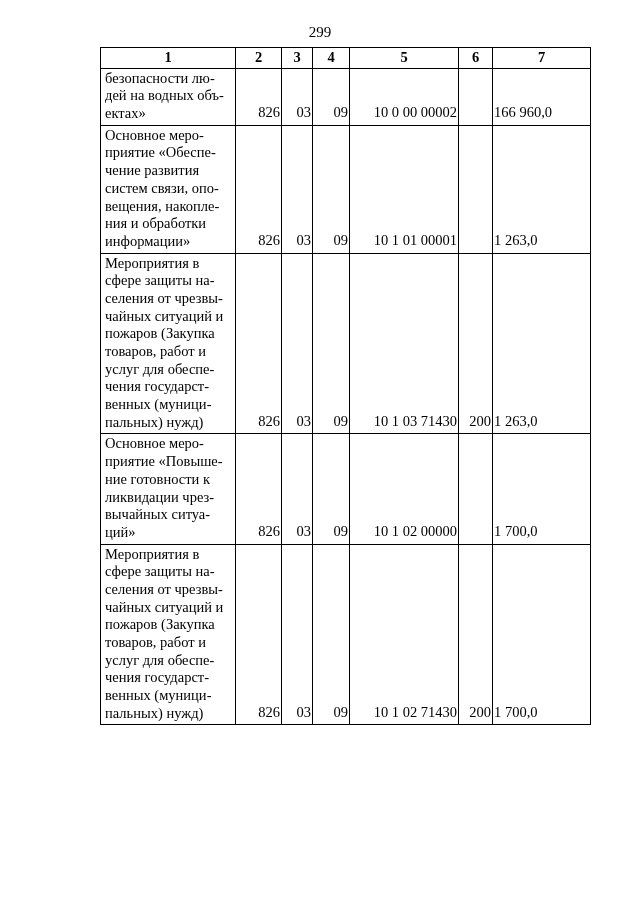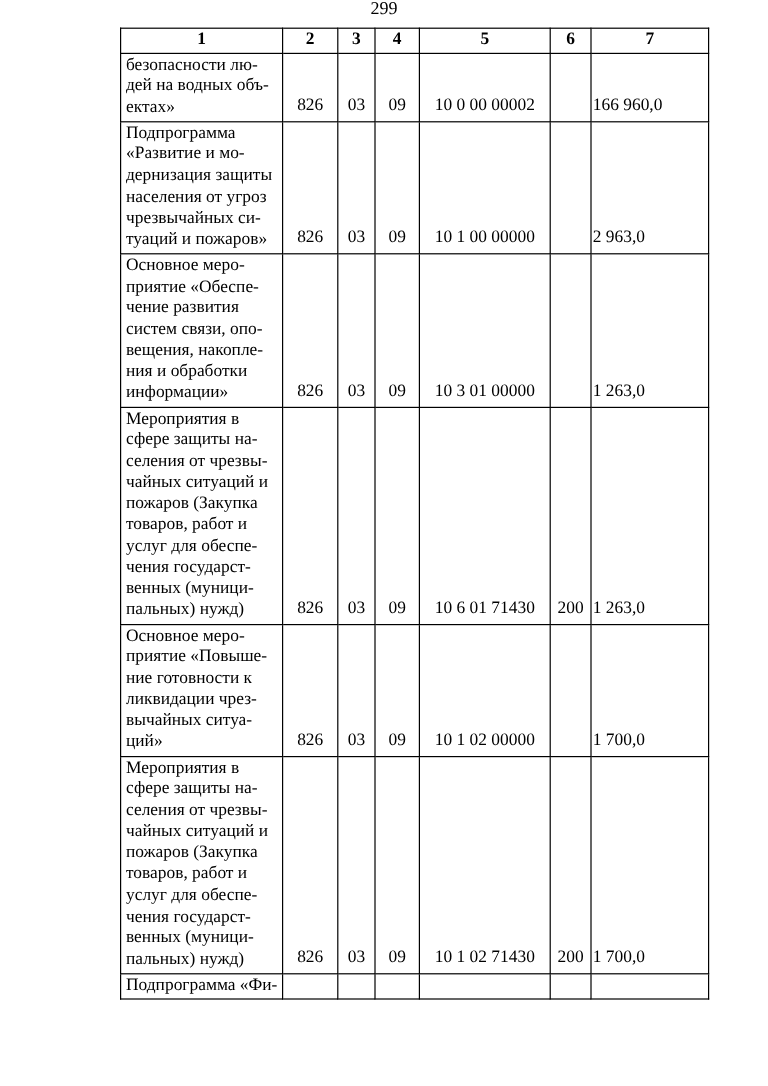--- a/index.html
+++ b/index.html
@@ -11,20 +11,21 @@
   }
   body {
     width: 640px;
     height: 905px;
     position: relative;
     overflow: hidden;
   }
   .page-number {
     text-align: center;
     font-size: 15px;
+    margin-top: 24px;
     margin-bottom: 6px;
   }
   table.budget {
     border-collapse: collapse;
     table-layout: fixed;
     margin-left: 100px;
     width: 490px;
     font-size: 14.5px;
     line-height: 1.22;
   }
@@ -46,21 +47,21 @@
   col.c5 { width: 109px; }
   col.c6 { width: 34px; }
   col.c7 { width: 98px; }
   td.col1 {
     text-align: left;
     vertical-align: top;
     padding: 1px 2px 2px 4px;
     white-space: pre-line;
   }
   td.col2, td.col3, td.col4, td.col5, td.col6 {
-    text-align: center;
+    text-align: right;
     vertical-align: bottom;
     padding: 1px 1px 3px 1px;
     white-space: nowrap;
   }
   td.col7 {
     text-align: left;
     vertical-align: bottom;
     padding: 1px 5px 3px 1px;
     white-space: nowrap;
   }
@@ -97,63 +98,49 @@
 дей на водных объ-
 ектах»</td>
         <td class="col2">826</td>
         <td class="col3">03</td>
         <td class="col4">09</td>
         <td class="col5">10 0 00 00002</td>
         <td class="col6"></td>
         <td class="col7">166 960,0</td>
       </tr>
       <tr>
-        <td class="col1">Подпрограмма
-«Развитие и мо-
-дернизация защиты
-населения от угроз
-чрезвычайных си-
-туаций и пожаров»</td>
-        <td class="col2">826</td>
-        <td class="col3">03</td>
-        <td class="col4">09</td>
-        <td class="col5">10 1 00 00000</td>
-        <td class="col6"></td>
-        <td class="col7">2 963,0</td>
-      </tr>
-      <tr>
         <td class="col1">Основное меро-
 приятие «Обеспе-
 чение развития
 систем связи, опо-
 вещения, накопле-
 ния и обработки
 информации»</td>
         <td class="col2">826</td>
         <td class="col3">03</td>
         <td class="col4">09</td>
-        <td class="col5">10 3 01 00000</td>
+        <td class="col5">10 1 01 00001</td>
         <td class="col6"></td>
         <td class="col7">1 263,0</td>
       </tr>
       <tr>
         <td class="col1">Мероприятия в
 сфере защиты на-
 селения от чрезвы-
 чайных ситуаций и
 пожаров (Закупка
 товаров, работ и
 услуг для обеспе-
 чения государст-
 венных (муници-
 пальных) нужд)</td>
         <td class="col2">826</td>
         <td class="col3">03</td>
         <td class="col4">09</td>
-        <td class="col5">10 6 01 71430</td>
+        <td class="col5">10 1 03 71430</td>
         <td class="col6">200</td>
         <td class="col7">1 263,0</td>
       </tr>
       <tr>
         <td class="col1">Основное меро-
 приятие «Повыше-
 ние готовности к
 ликвидации чрез-
 вычайных ситуа-
 ций»</td>
@@ -175,23 +162,14 @@
 чения государст-
 венных (муници-
 пальных) нужд)</td>
         <td class="col2">826</td>
         <td class="col3">03</td>
         <td class="col4">09</td>
         <td class="col5">10 1 02 71430</td>
         <td class="col6">200</td>
         <td class="col7">1 700,0</td>
       </tr>
-      <tr>
-        <td class="col1">Подпрограмма «Фи-</td>
-        <td class="col2"></td>
-        <td class="col3"></td>
-        <td class="col4"></td>
-        <td class="col5"></td>
-        <td class="col6"></td>
-        <td class="col7"></td>
-      </tr>
     </tbody>
 </table>
 
 </body></html>

